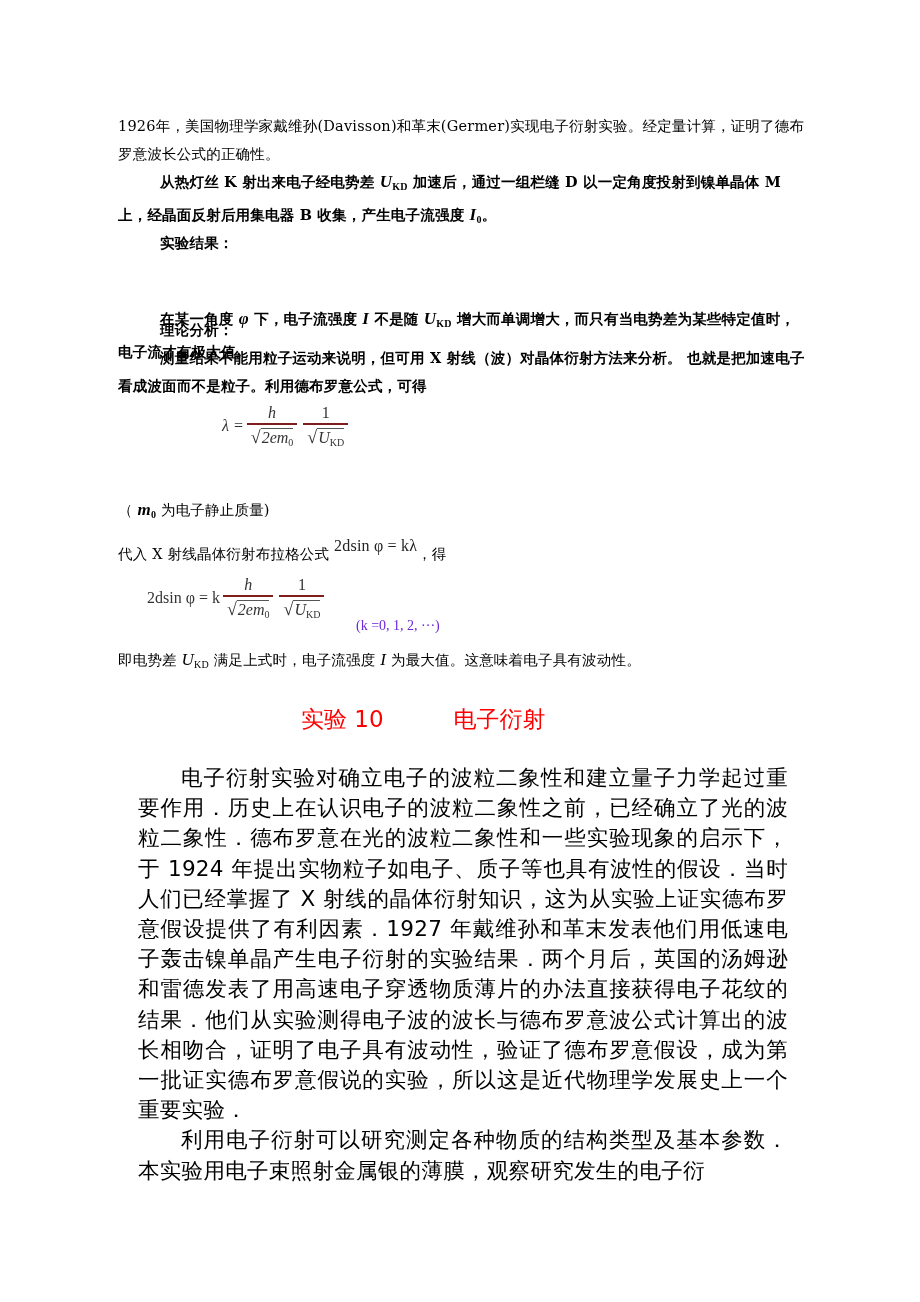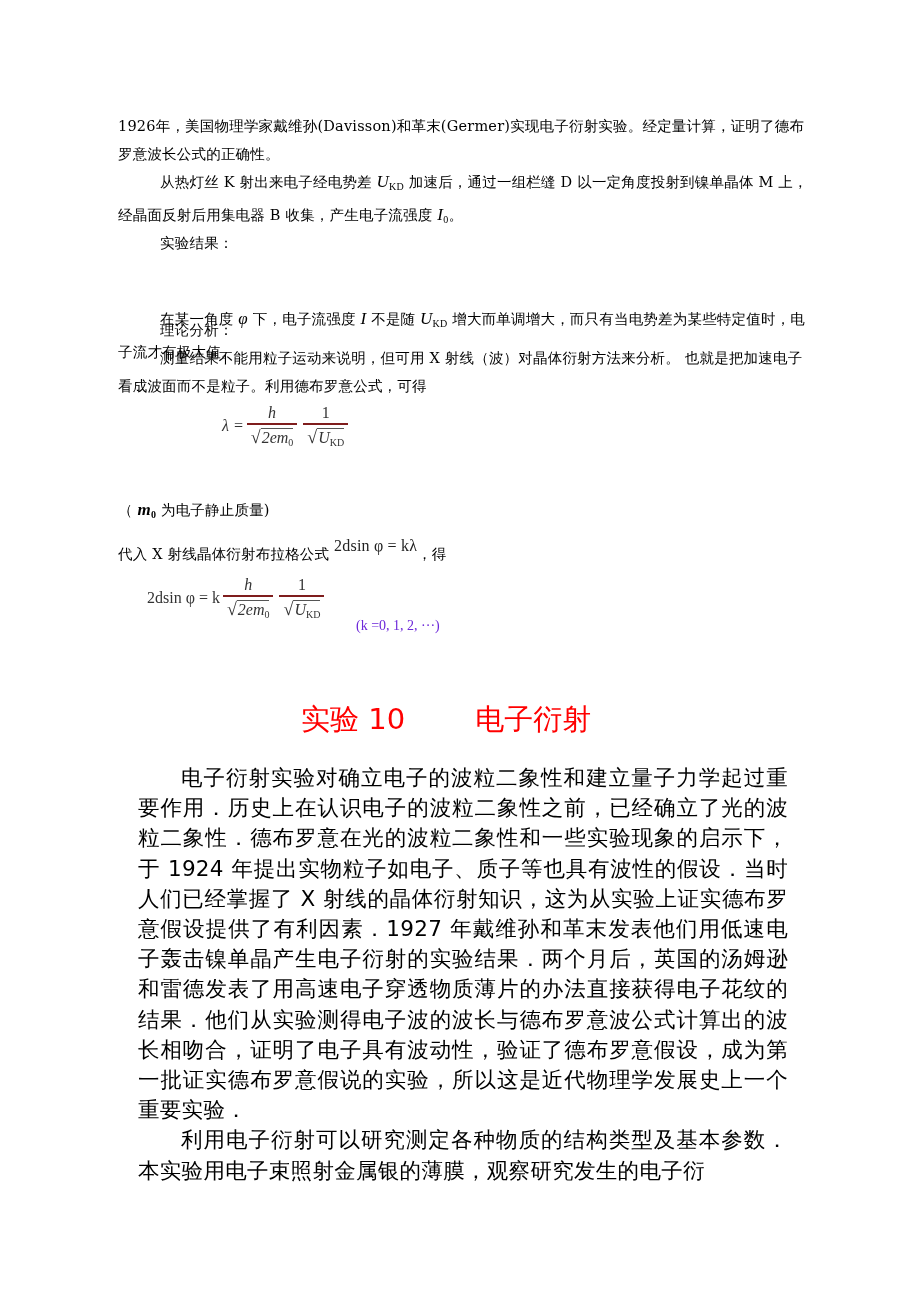--- a/index.html
+++ b/index.html
@@ -1,34 +1,34 @@
 <!DOCTYPE html>
 <html><head>
 <meta charset="utf-8">
 <style>
   html, body { margin: 0; padding: 0; background: #ffffff; }
   body { width: 920px; height: 1302px; position: relative; overflow: hidden; color: #000; }
   .page { position: absolute; left: 0; top: 0; width: 920px; height: 1302px; }
 
   .small { font-family: "DejaVu Serif", "Liberation Serif", serif; font-size: 14.5px; line-height: 28px; position: absolute; left: 118px; width: 690px; letter-spacing: 0.2px; }
-  .small.indent { text-indent: 2.9em; }
+  .small.indent { text-indent: 2.9em; font-weight: bold; }
   .mi { font-family: "Liberation Serif", serif; font-style: italic; font-size: 17px; }
   .sub { font-family: "Liberation Serif", serif; font-size: 10px; vertical-align: -3px; font-style: normal; }
   .fmath { font-family: "Liberation Serif", serif; color: #222; margin-top: 36px; }
 
   .formula { position: absolute; display: flex; align-items: center; font-family: "Liberation Serif", serif; font-size: 16px; color: #333; }
   .frac { display: inline-flex; flex-direction: column; align-items: center; margin: 0 3px; }
   .frac .num { padding: 0 4px 1px 4px; font-style: italic; font-size: 16px; }
   .frac .num.up { font-style: normal; }
   .frac .den { border-top: 2px solid #7f1d1d; padding: 2px 4px 0 4px; font-size: 16px; }
   .sqrt { display: inline-block; }
   .sqrt .rad { font-size: 18px; }
   .sqrt .under { border-top: 1px solid #555; font-style: italic; padding-left: 1px; }
 
-  .heading { position: absolute; top: 696px; left: 0; width: 887px; text-align: left; color: #ff0000; font-family: "DejaVu Sans", "Liberation Sans", sans-serif; font-size: 29px; line-height: 46px; }
+  .heading { position: absolute; top: 696px; left: 0; width: 887px; text-align: left; color: #ff0000; font-family: "DejaVu Sans", "Liberation Sans", sans-serif; font-size: 23px; line-height: 46px; }
   .heading .h-num { margin-left: 301px; }
   .heading .h-title { margin-left: 70px; }
 
   .big { position: absolute; left: 138px; width: 650px; font-family: "DejaVu Sans", "Liberation Sans", sans-serif; font-size: 21.5px; line-height: 30.2px; color: #000; text-align: justify; letter-spacing: 0.3px; }
   .big p { margin: 0; text-indent: 2em; }
 </style>
 </head>
 <body>
 
 <div class="page">
@@ -77,20 +77,23 @@
       <span class="num">h</span>
       <span class="den"><span class="sqrt"><span class="rad">√</span><span class="under"><span>2em</span><span class="sub">0</span></span></span></span>
     </span>
     <span class="frac">
       <span class="num up">1</span>
       <span class="den"><span class="sqrt"><span class="rad">√</span><span class="under"><span>U</span><span class="sub">KD</span></span></span></span>
     </span>
   </div>
   <div class="formula" style="left:356px; top:618px; font-size:14px; color:#6d28d9;">(k =0, 1, 2, ···)</div>
 
+  <div class="small" style="top:646px;">
+    <span>即电势差 </span><span class="mi"><span>U</span><span class="sub">KD</span></span><span> 满足上式时，电子流强度 </span><span class="mi">I</span><span> 为最大值。这意味着电子具有波动性。</span>
+  </div>
 
   <div class="heading">
     <span class="h-num">实验 10</span><span class="h-title">电子衍射</span>
   </div>
 
   <div class="big" style="top:763px;">
     <p>电子衍射实验对确立电子的波粒二象性和建立量子力学起过重要作用．历史上在认识电子的波粒二象性之前，已经确立了光的波粒二象性．德布罗意在光的波粒二象性和一些实验现象的启示下，于 1924 年提出实物粒子如电子、质子等也具有波性的假设．当时人们已经掌握了 X 射线的晶体衍射知识，这为从实验上证实德布罗意假设提供了有利因素．1927 年戴维孙和革末发表他们用低速电子轰击镍单晶产生电子衍射的实验结果．两个月后，英国的汤姆逊和雷德发表了用高速电子穿透物质薄片的办法直接获得电子花纹的结果．他们从实验测得电子波的波长与德布罗意波公式计算出的波长相吻合，证明了电子具有波动性，验证了德布罗意假设，成为第一批证实德布罗意假说的实验，所以这是近代物理学发展史上一个重要实验．</p>
     <p>利用电子衍射可以研究测定各种物质的结构类型及基本参数．本实验用电子束照射金属银的薄膜，观察研究发生的电子衍</p>
   </div>
 

